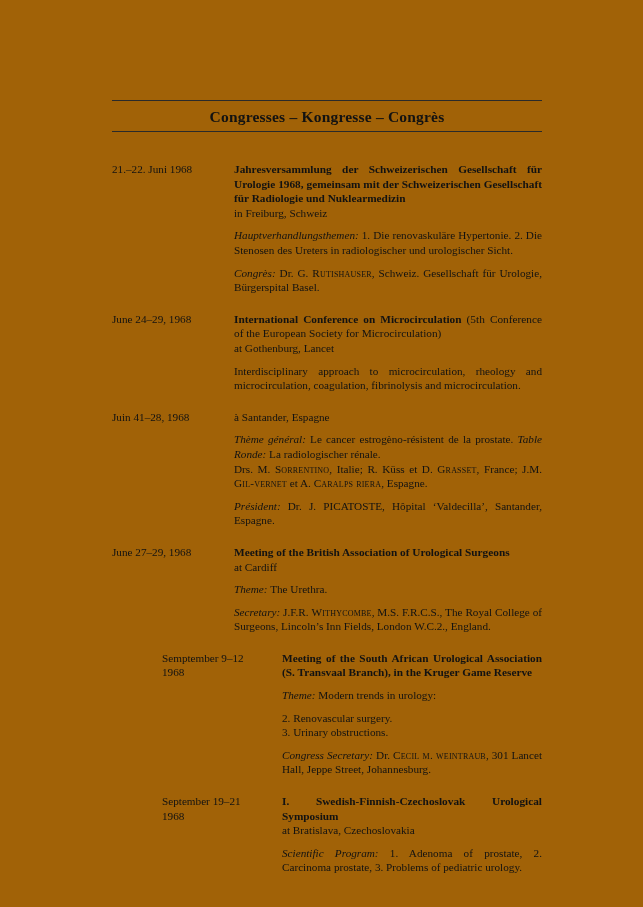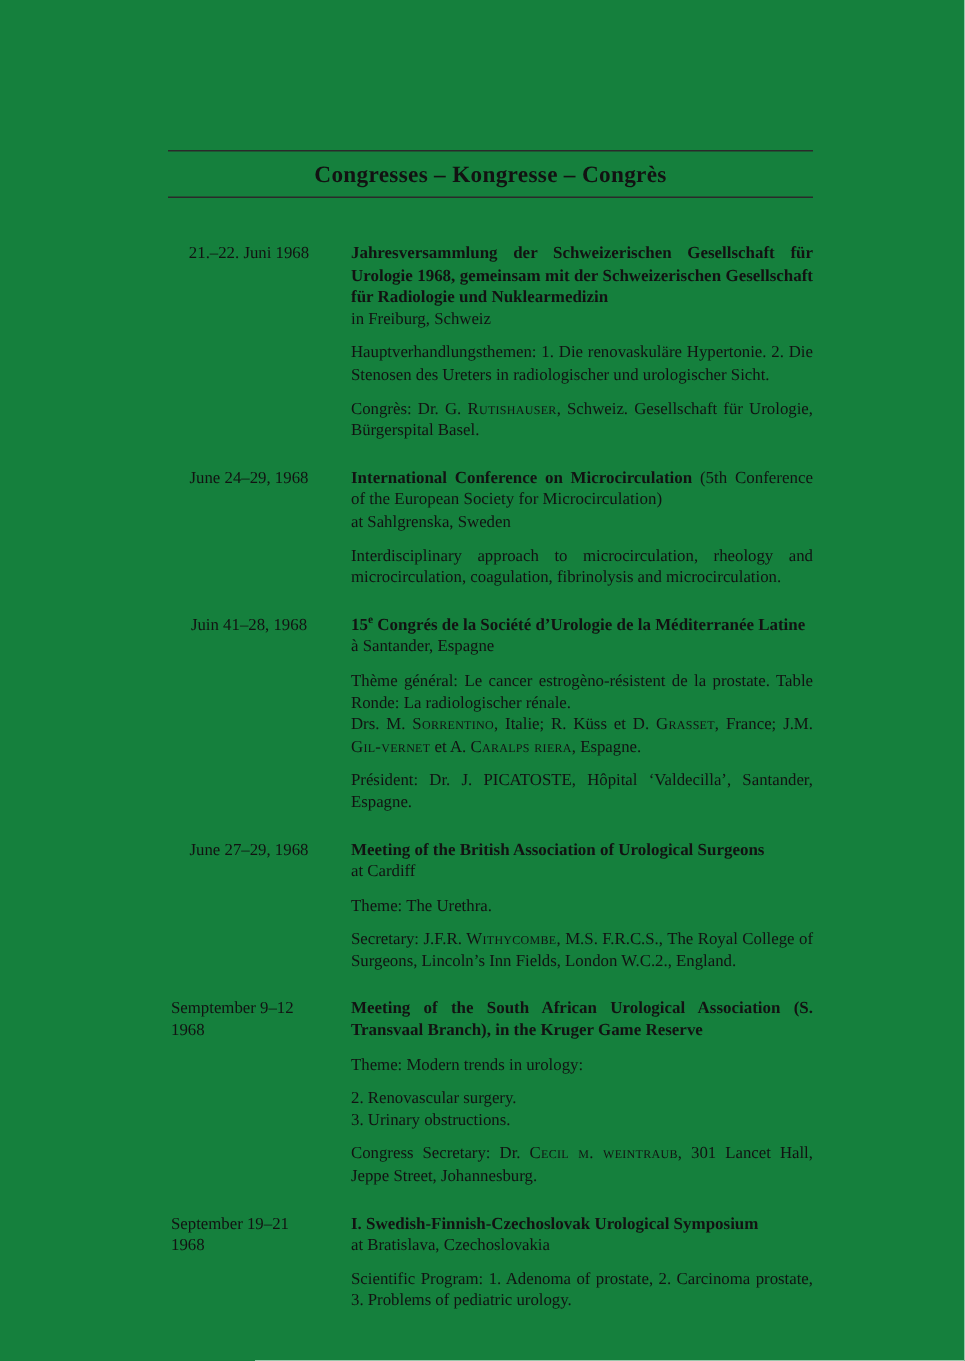--- a/index.html
+++ b/index.html
@@ -14,21 +14,21 @@
     font-family: "Liberation Serif", "DejaVu Serif", serif;
     color: #121212;
     overflow: hidden;
   }
 
   .page {
     position: absolute;
     left: 0; top: 0;
     width: 643px;
     height: 907px;
-    background: #15803d;
+    background: #a16207;
   }
 
   .content {
     position: absolute;
     left: 112px;
     top: 100px;
     width: 430px;
   }
 
   
@@ -56,29 +56,30 @@
   .entry {
     display: flex;
     align-items: flex-start;
     margin-bottom: 17px;
   }
   .entry-date {
     width: 122px;
     flex: 0 0 122px;
     font-size: 11.2px;
     line-height: 14.5px;
-    text-align: center;
+    text-align: left;
     padding-right: 14px;
     box-sizing: border-box;
     white-space: pre-line;
   }
   .entry-date.two-line {
     text-align: left;
     padding-left: 2px;
     padding-right: 0;
+    margin-left: 48px;
   }
   .entry-body {
     flex: 1 1 auto;
     font-size: 11.2px;
     line-height: 14.6px;
     text-align: justify;
   }
 
   .ttl {
     font-weight: bold;
@@ -95,20 +96,21 @@
   }
   .para {
     display: block;
     margin-top: 8px;
     text-align: justify;
   }
   .para.tight {
     margin-top: 0;
   }
   .lbl {
+    font-style: italic;
   }
   .sc {
     font-variant: small-caps;
     letter-spacing: 0.2px;
   }
   sup.ord {
     font-size: 0.68em;
     vertical-align: super;
     line-height: 0;
   }
@@ -136,29 +138,28 @@
           <span class="sub">in Freiburg, Schweiz</span>
           <span class="para"><span class="lbl">Hauptverhandlungsthemen:</span><span> 1. Die renovaskuläre Hypertonie. 2. Die Stenosen des Ureters in radiologischer und urologischer Sicht.</span></span>
           <span class="para"><span class="lbl">Congrès:</span><span class="sc-host"> Dr. G. <span class="sc">Rutishauser</span>, Schweiz. Gesellschaft für Urologie, Bürgerspital Basel.</span></span>
         </div>
       </div>
 
       <div class="entry">
         <div class="entry-date">June 24–29, 1968</div>
         <div class="entry-body">
           <span class="ttl"><span>International Conference on Microcirculation</span><span class="reg"> (5th Conference of the European Society for Microcirculation)</span></span>
-          <span class="sub">at Sahlgrenska, Sweden</span>
+          <span class="sub">at Gothenburg, Lancet</span>
           <span class="para"><span>Interdisciplinary approach to microcirculation, rheology and microcirculation, coagulation, fibrinolysis and microcirculation.</span></span>
         </div>
       </div>
 
       <div class="entry">
         <div class="entry-date">Juin 41–28, 1968</div>
         <div class="entry-body">
-          <span class="ttl"><span>15</span><sup class="ord">e</sup><span> Congrés de la Société d’Urologie de la Méditerranée Latine</span></span>
           <span class="sub">à Santander, Espagne</span>
           <span class="para"><span class="lbl">Thème général:</span><span> Le cancer estrogèno-résistent de la prostate. </span><span class="lbl">Table Ronde:</span><span> La radiologischer rénale.</span></span>
           <span class="para tight"><span class="sc-host">Drs. M. <span class="sc">Sorrentino</span>, Italie; R. Küss et D. <span class="sc">Grasset</span>, France; J.M. <span class="sc">Gil-vernet</span> et A. <span class="sc">Caralps riera</span>, Espagne.</span></span>
           <span class="para"><span class="lbl">Président:</span><span class="sc-host"> Dr. J. PICATOSTE, Hôpital ‘Valdecilla’, Santander, Espagne.</span></span>
         </div>
       </div>
 
       <div class="entry">
         <div class="entry-date">June 27–29, 1968</div>
         <div class="entry-body">

